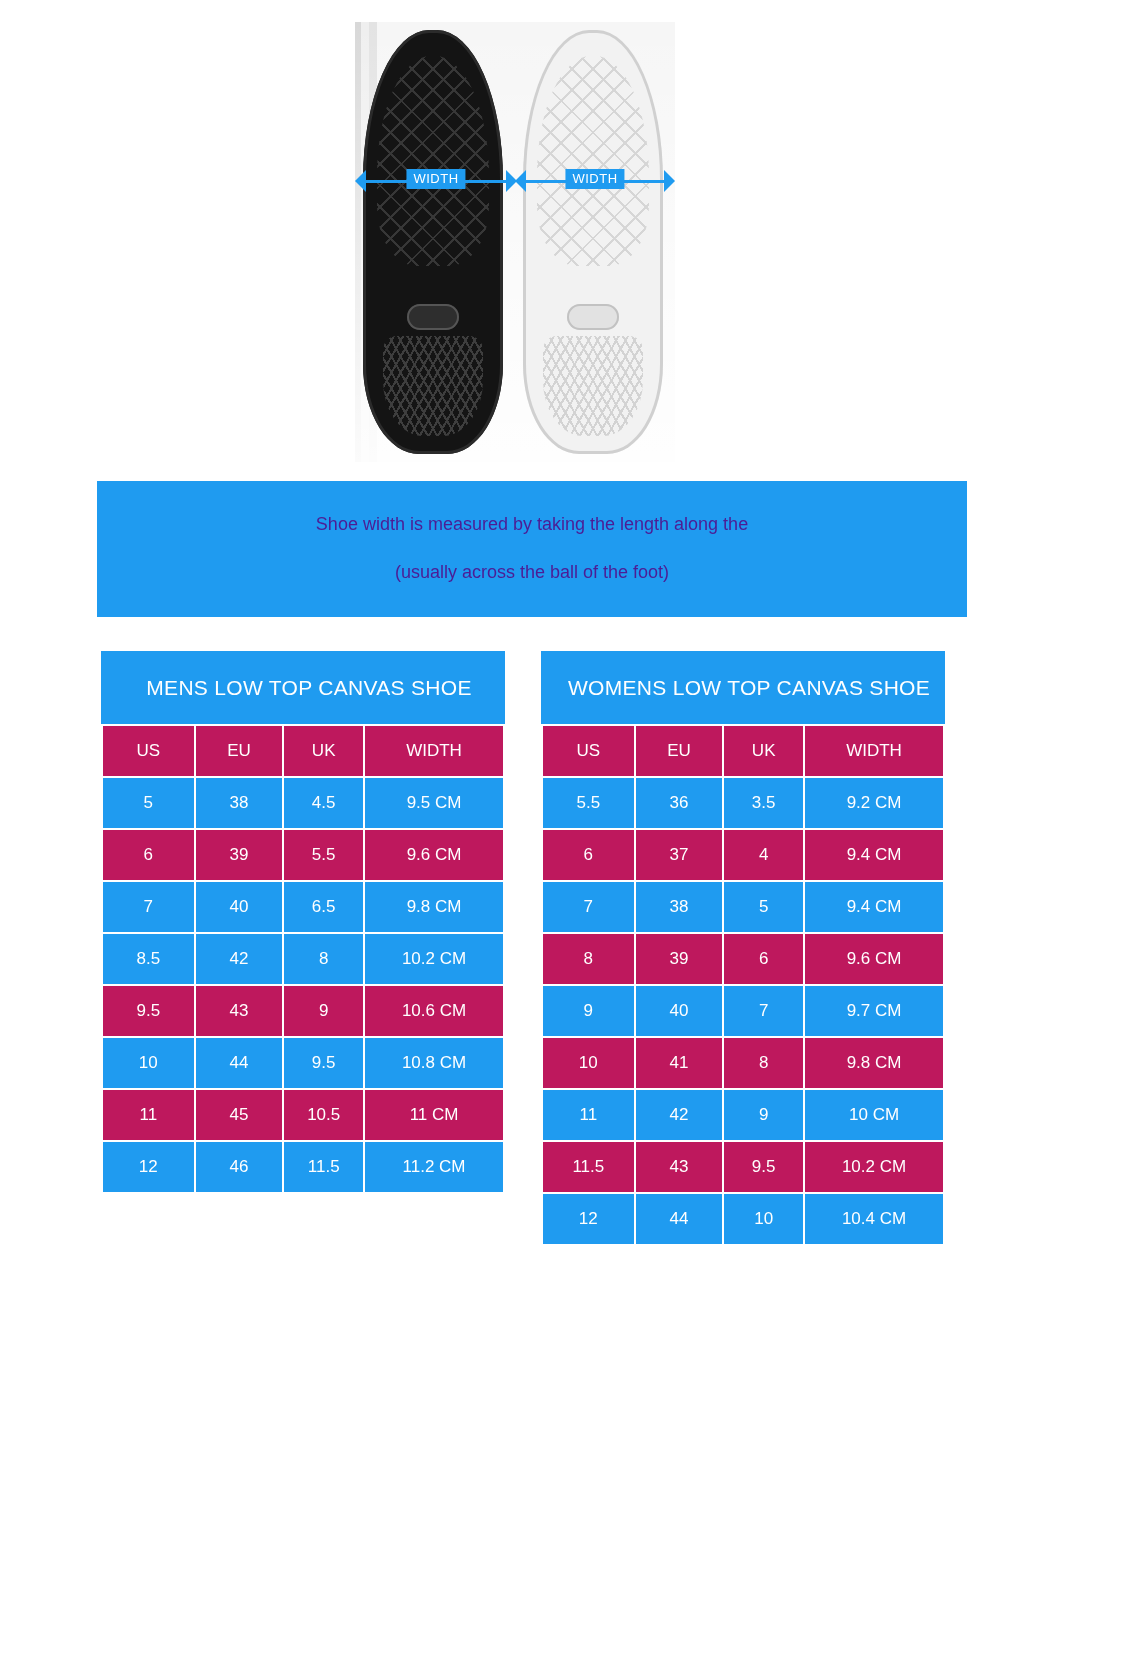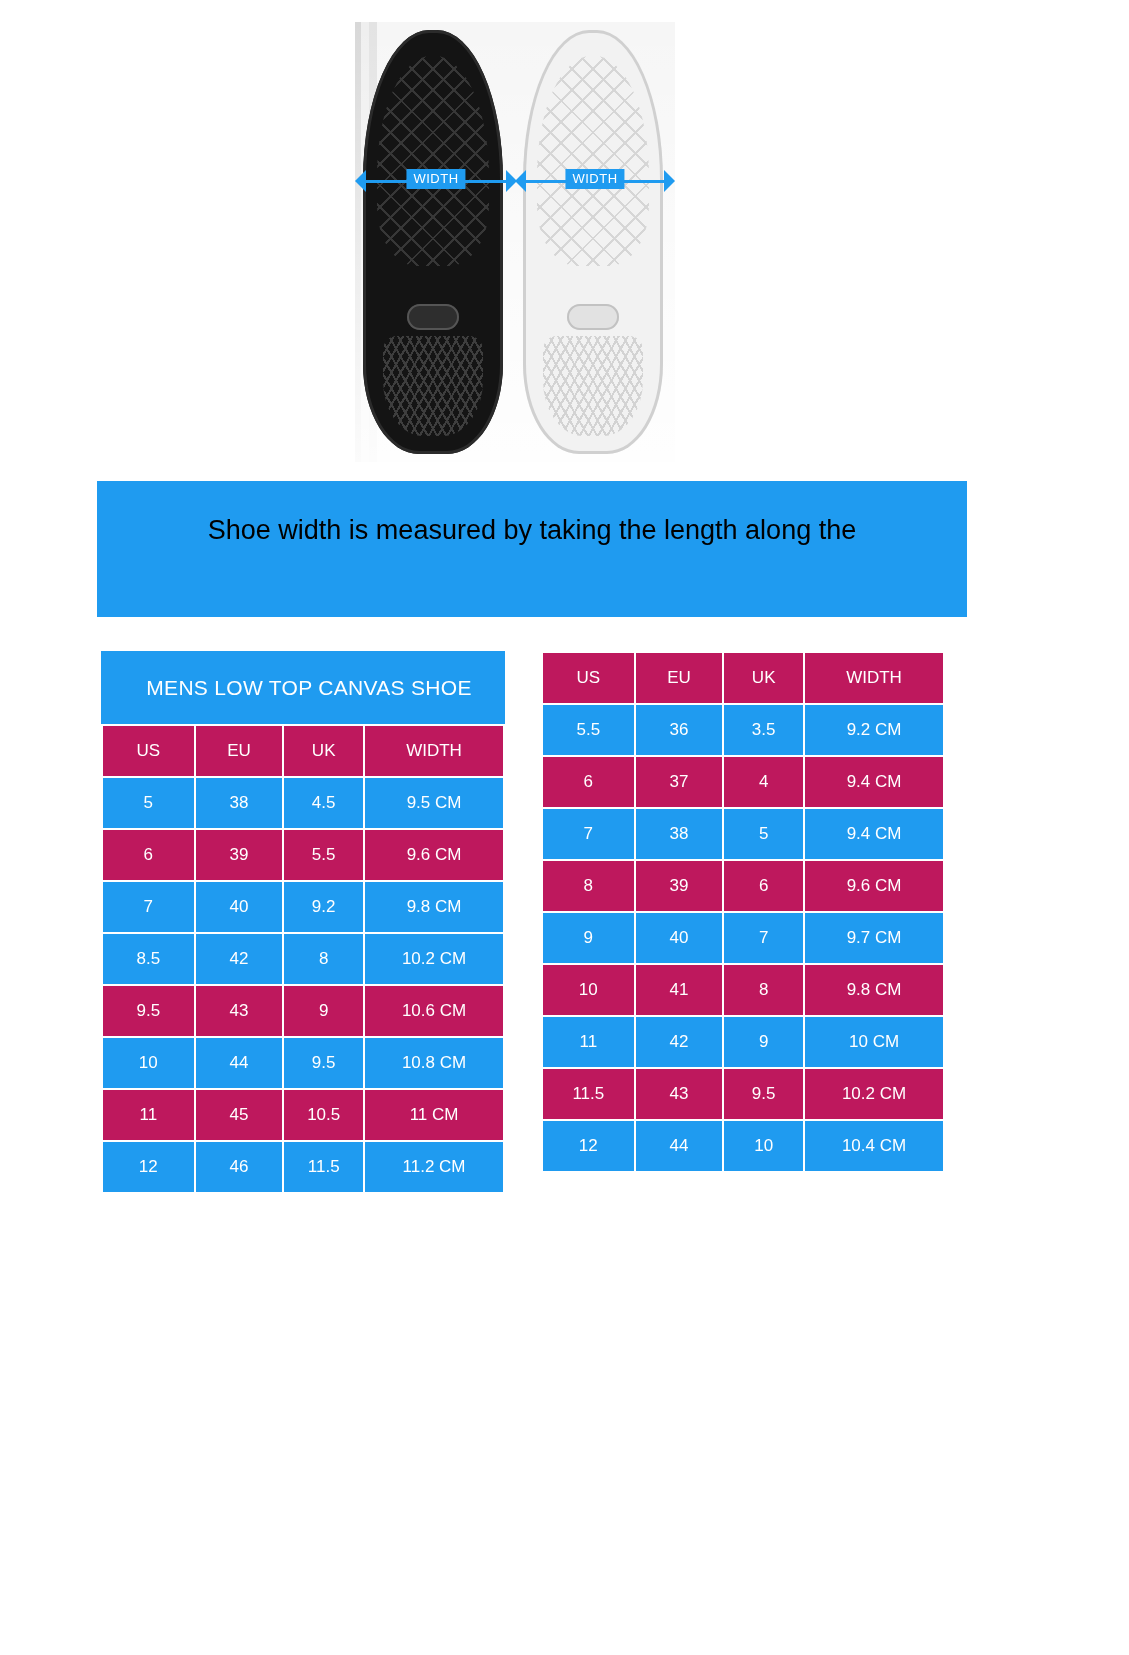--- a/index.html
+++ b/index.html
@@ -156,24 +156,24 @@
     width: 870px;
     height: 136px;
     background: #1f9bf0;
     display: flex;
     align-items: center;
     justify-content: center;
   }
   .banner p {
     margin: 0;
     text-align: center;
-    font-size: 27px;
+    font-size: 18px;
     line-height: 1.32;
     font-weight: 400;
-    color: #000000;
+    color: #4c1d95;
   }
 
   
   .tables {
     position: absolute;
     left: 101px;
     top: 651px;
     width: 844px;
     display: flex;
     justify-content: space-between;
@@ -246,20 +246,21 @@
     <div class="cap cap-l"></div>
     <div class="cap cap-r"></div>
     <div class="wlabel">WIDTH</div>
   </div>
 </div>
 
 <div class="banner">
   <p>
     <span>Shoe width is measured by taking the length along the</span><br>
     <br>
+    <span>(usually across the ball of the foot)</span>
   </p>
 </div>
 
 <div class="tables">
 
   <div class="size-table">
     <div class="tbl-title">MENS LOW TOP CANVAS SHOE</div>
     <table>
       <colgroup>
           <col class="c-us">
@@ -284,21 +285,21 @@
         </tr>
         <tr class="alt">
           <td>6</td>
           <td>39</td>
           <td>5.5</td>
           <td>9.6 CM</td>
         </tr>
         <tr>
           <td>7</td>
           <td>40</td>
-          <td>9.2</td>
+          <td>6.5</td>
           <td>9.8 CM</td>
         </tr>
         <tr>
           <td>8.5</td>
           <td>42</td>
           <td>8</td>
           <td>10.2 CM</td>
         </tr>
         <tr class="alt">
           <td>9.5</td>
@@ -322,20 +323,21 @@
           <td>12</td>
           <td>46</td>
           <td>11.5</td>
           <td>11.2 CM</td>
         </tr>
       </tbody>
     </table>
   </div>
 
   <div class="size-table">
+    <div class="tbl-title">WOMENS LOW TOP CANVAS SHOE</div>
     <table>
       <colgroup>
           <col class="c-us">
           <col class="c-eu">
           <col class="c-uk">
           <col class="c-width">
         </colgroup>
       <thead>
         <tr class="alt">
           <th>US</th>

